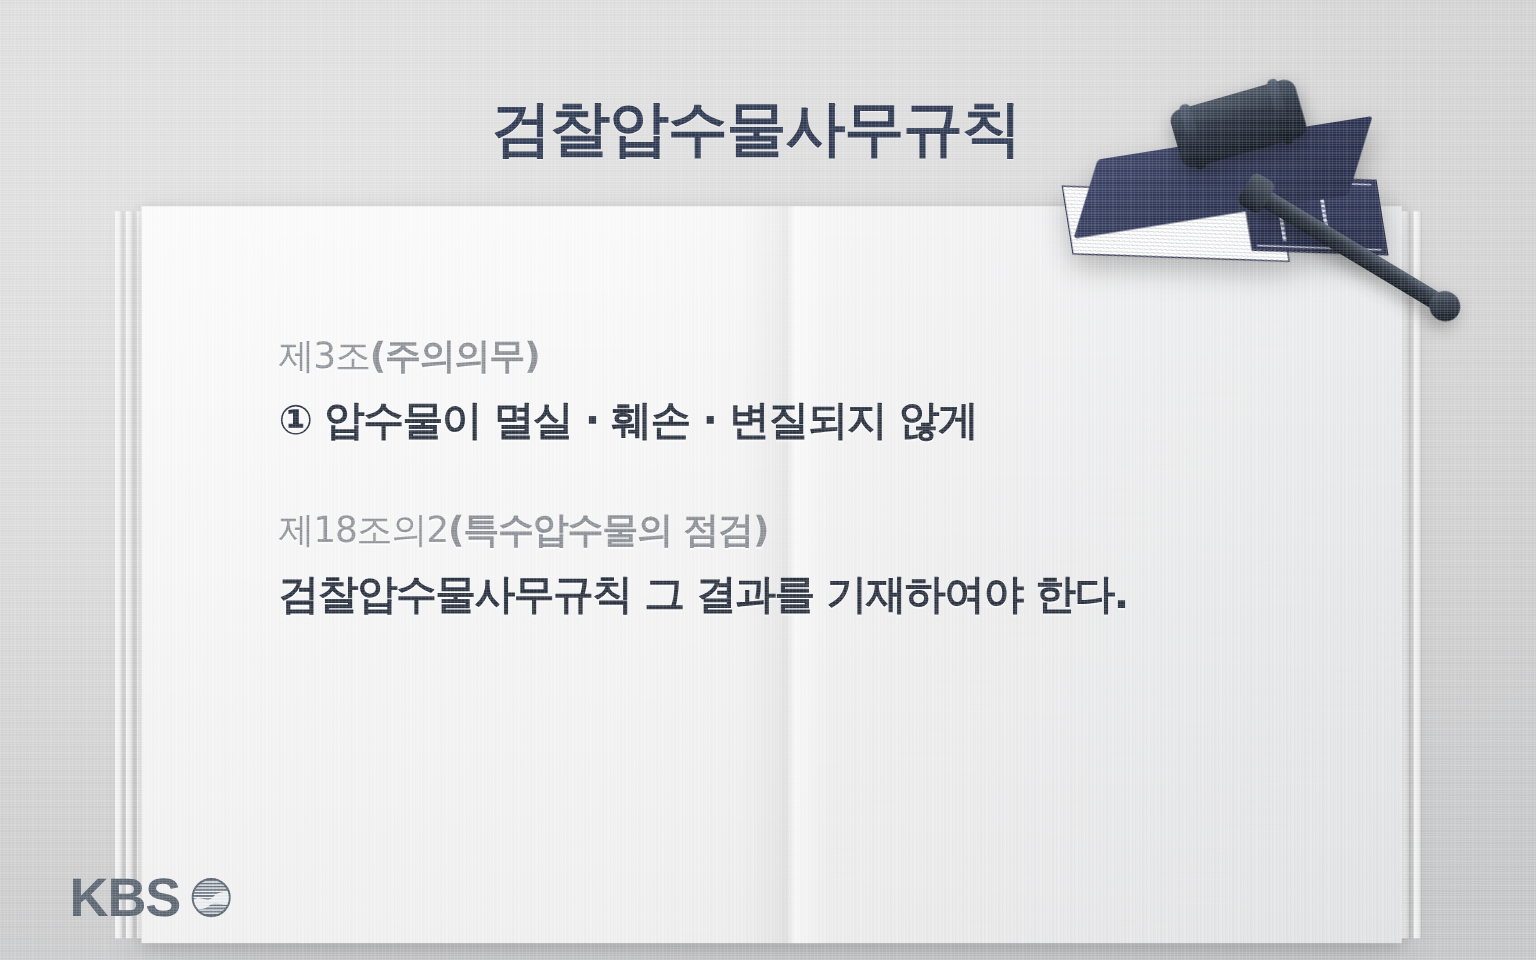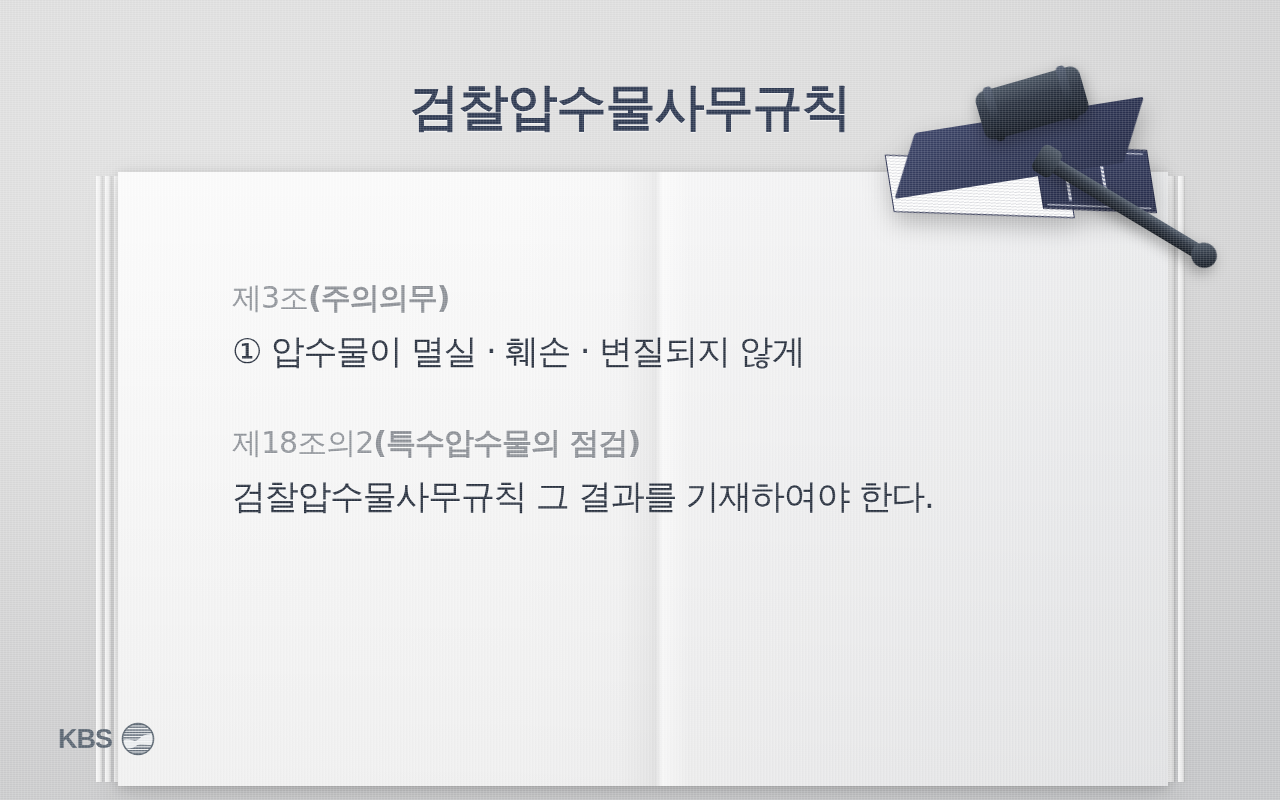--- a/index.html
+++ b/index.html
@@ -116,41 +116,41 @@
     font-size: 30px;
     color: #92969c;
     letter-spacing: -1px;
     line-height: 1.35;
     text-shadow: 0 1px 0 rgba(255,255,255,.7);
   }
   .article-head .paren { font-weight: 700; color: #8d9197; }
 
   .clause {
     font-size: 34px;
-    font-weight: 400;
+    font-weight: 700;
     color: #2b3341;
     letter-spacing: -1.3px;
     line-height: 1.55;
     text-shadow: 0 1px 0 rgba(255,255,255,.55);
   }
   .clause .indent { display: inline-block; width: 48px; }
 
   .block-gap { height: 46px; }
 
   
   .kbs {
     position: absolute;
     left: 58px;
     top: 722px;
     display: flex;
     align-items: center;
     gap: 9px;
   }
   .kbs-word {
-    font-size: 27px;
+    font-size: 45px;
     font-weight: 700;
     letter-spacing: -1px;
     color: #5c6773;
     font-family: "Liberation Sans", sans-serif;
   }
 
   
   .illus {
     position: absolute;
     left: 880px;

